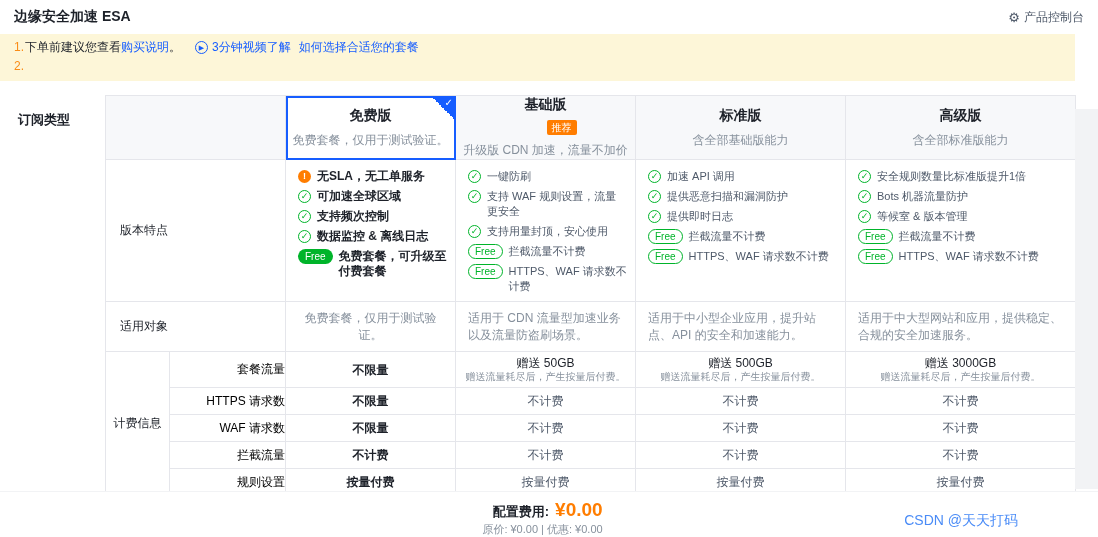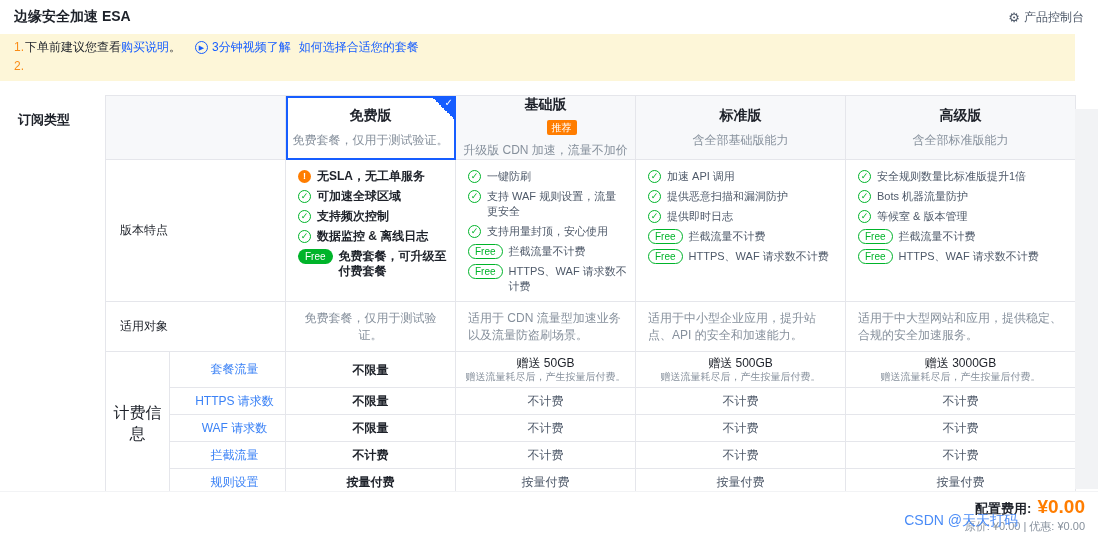--- a/index.html
+++ b/index.html
@@ -51,32 +51,32 @@
   .ic-check { flex:none; width:13px; height:13px; border:1px solid #00b42a; border-radius:50%; color:#00b42a; font-size:9px; display:flex; align-items:center; justify-content:center; margin-top:1px; font-weight:normal; }
   .ic-warn { flex:none; width:13px; height:13px; background:#ff7d00; border-radius:50%; color:#fff; font-size:9px; font-weight:bold; display:flex; align-items:center; justify-content:center; margin-top:1px; }
   .pill { flex:none; font-size:10px; border-radius:8px; font-weight:normal; }
   .pill-solid { background:#00b42a; color:#fff; line-height:15px; padding:0 7px; }
   .pill-outline { border:1px solid #00b42a; color:#00b42a; background:#fff; line-height:13px; padding:0 6px; }
 
   .aud-row { height:50px; }
   .aud-cell { font-size:12px; color:#86909c; padding:7px 12px; vertical-align:middle; line-height:17px; }
   .aud-center { text-align:center; }
 
-  .group-label { font-size:16px; color:#1d2129; text-align:center; vertical-align:middle; font-weight:normal; background:#fff; padding:0 4px; }
-  .sub-label { font-size:12px; color:#3b82f6; text-align:center; padding-left:14px; vertical-align:middle; font-weight:normal; }
+  .group-label { font-size:12px; color:#1d2129; text-align:center; vertical-align:middle; font-weight:normal; background:#fff; padding:0 4px; }
+  .sub-label { font-size:12px; color:#000000; text-align:right; padding-left:14px; vertical-align:middle; font-weight:normal; }
   .bill-row1 { height:36px; }
   .bill-row { height:27px; }
   .bill-cell { text-align:center; vertical-align:middle; font-size:12px; color:#4e5969; padding:2px 6px; }
   .bill-cell.free-strong { font-weight:bold; color:#1d2129; }
   .bill-main { line-height:14px; }
   .bill-main.em { color:#1d2129; }
   .bill-note { font-size:10px; color:#86909c; line-height:12px; margin-top:1px; }
 
   
-  .bottom-bar { position:absolute; left:0; right:0; bottom:0; height:46px; background:#fff; border-top:1px solid #f2f3f5; display:flex; align-items:center; justify-content:flex-end; gap:14px; padding-right:13px; }
+  .bottom-bar { position:absolute; left:0; right:0; bottom:0; height:46px; background:#fff; border-top:1px solid #f2f3f5; display:flex; align-items:center; justify-content:flex-end; gap:14px; padding-right:13px;flex-direction:column; }
   .fee-block { text-align:right; }
   .fee-line { display:flex; align-items:baseline; justify-content:flex-end; gap:6px; }
   .fee-label { font-size:13px; font-weight:bold; color:#1d2129; }
   .fee-value { font-size:19px; font-weight:bold; color:#ff7d00; }
   .fee-sub { font-size:11px; color:#86909c; margin-top:1px; }
   .buy-btn { height:32px; padding:0 22px; background:#ff7d00; color:#fff; border:none; font-size:13px; border-radius:2px; cursor:pointer; font-family:"Liberation Sans", sans-serif; }
   .watermark { position:absolute; right:80px; bottom:7px; font-size:14px; color:#3b82f6; opacity:0.92; pointer-events:none; z-index:5; text-shadow:0 0 2px rgba(255,255,255,0.7); }
 </style>
 </head>
 <body>

